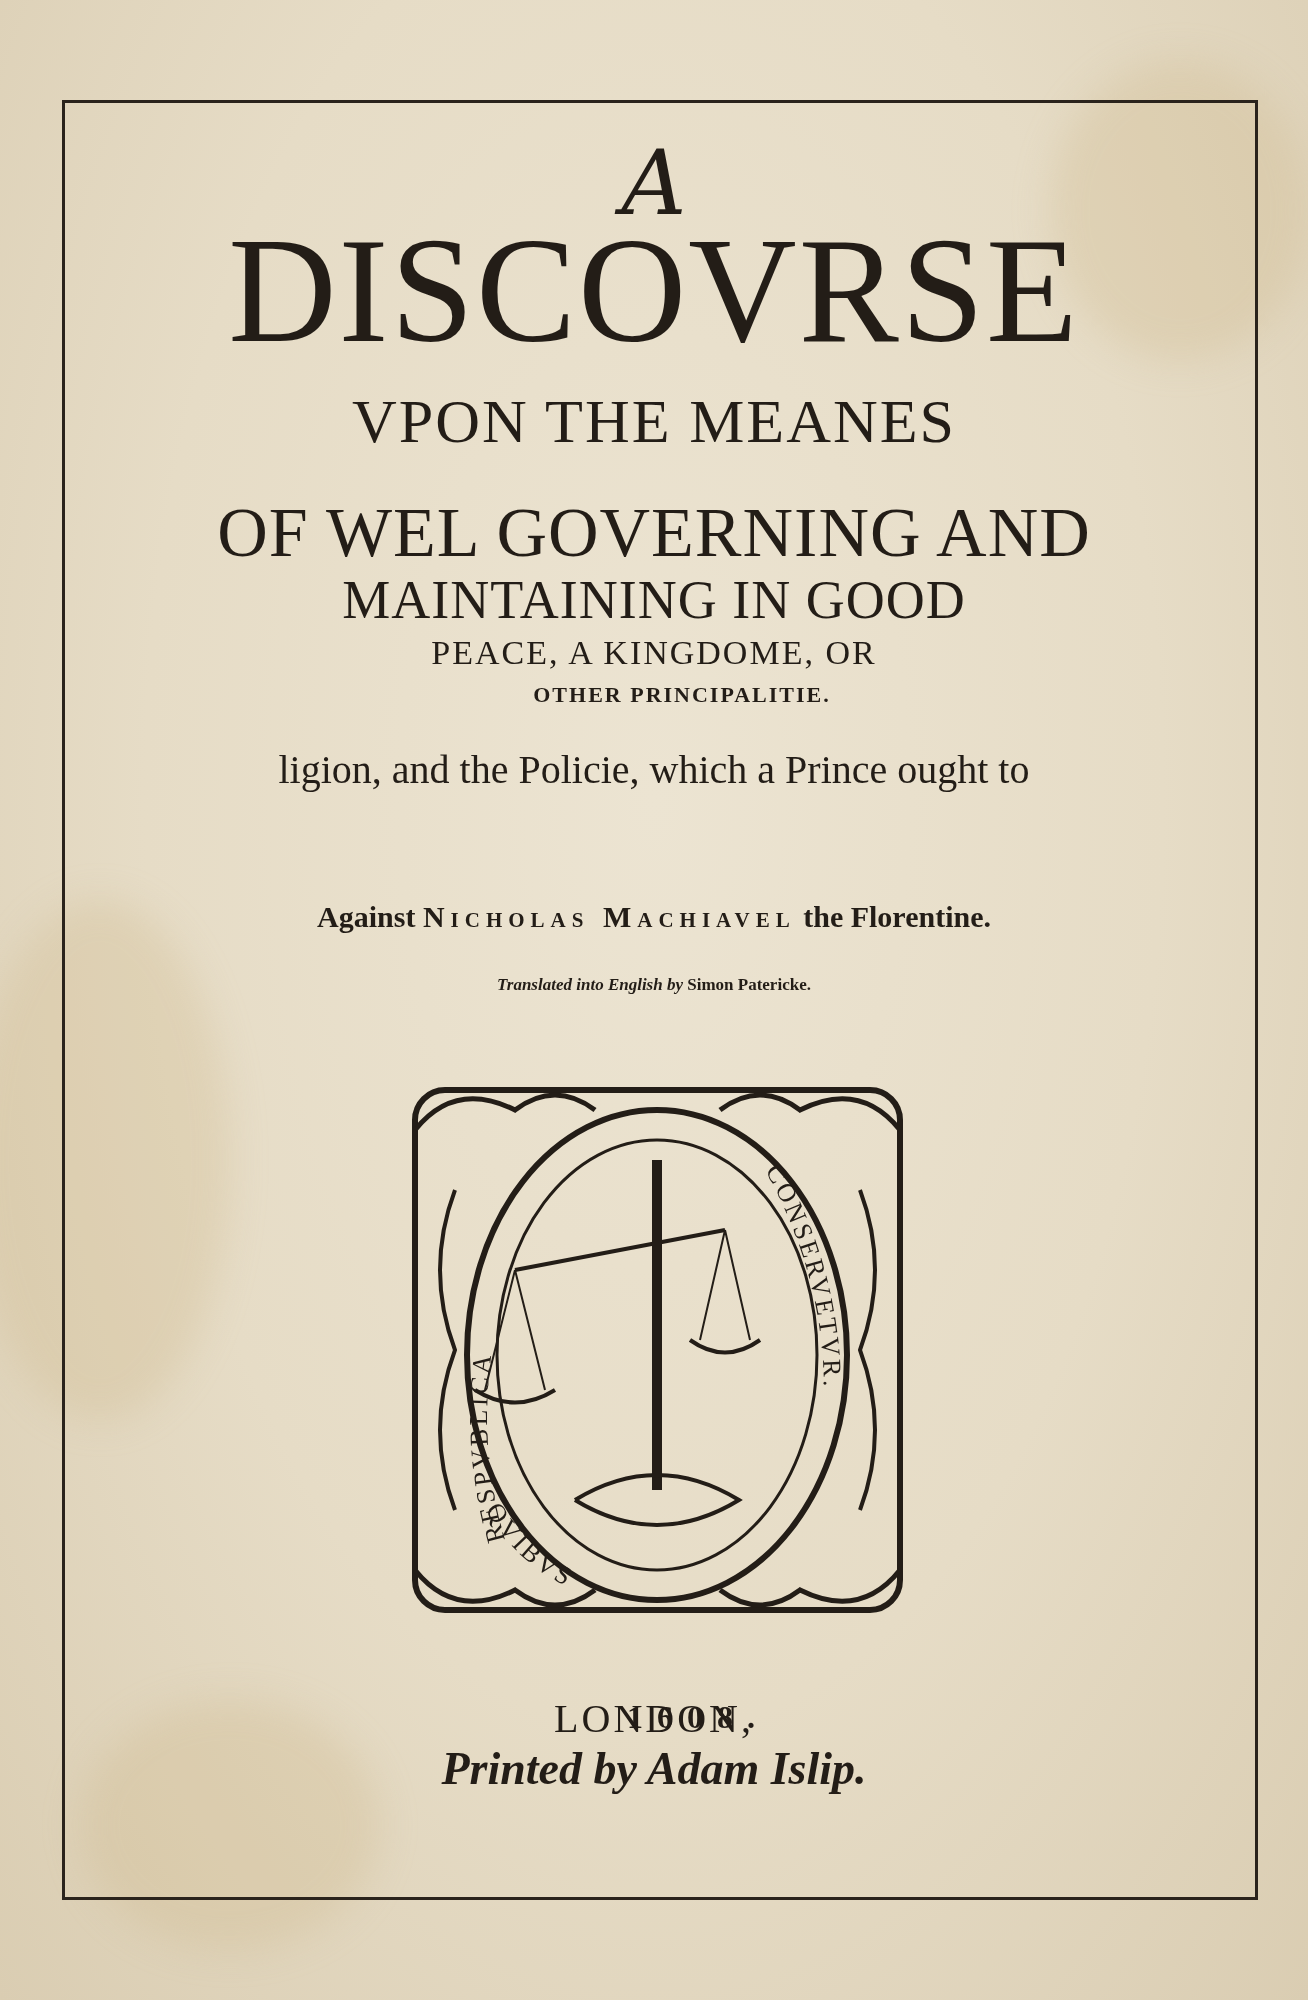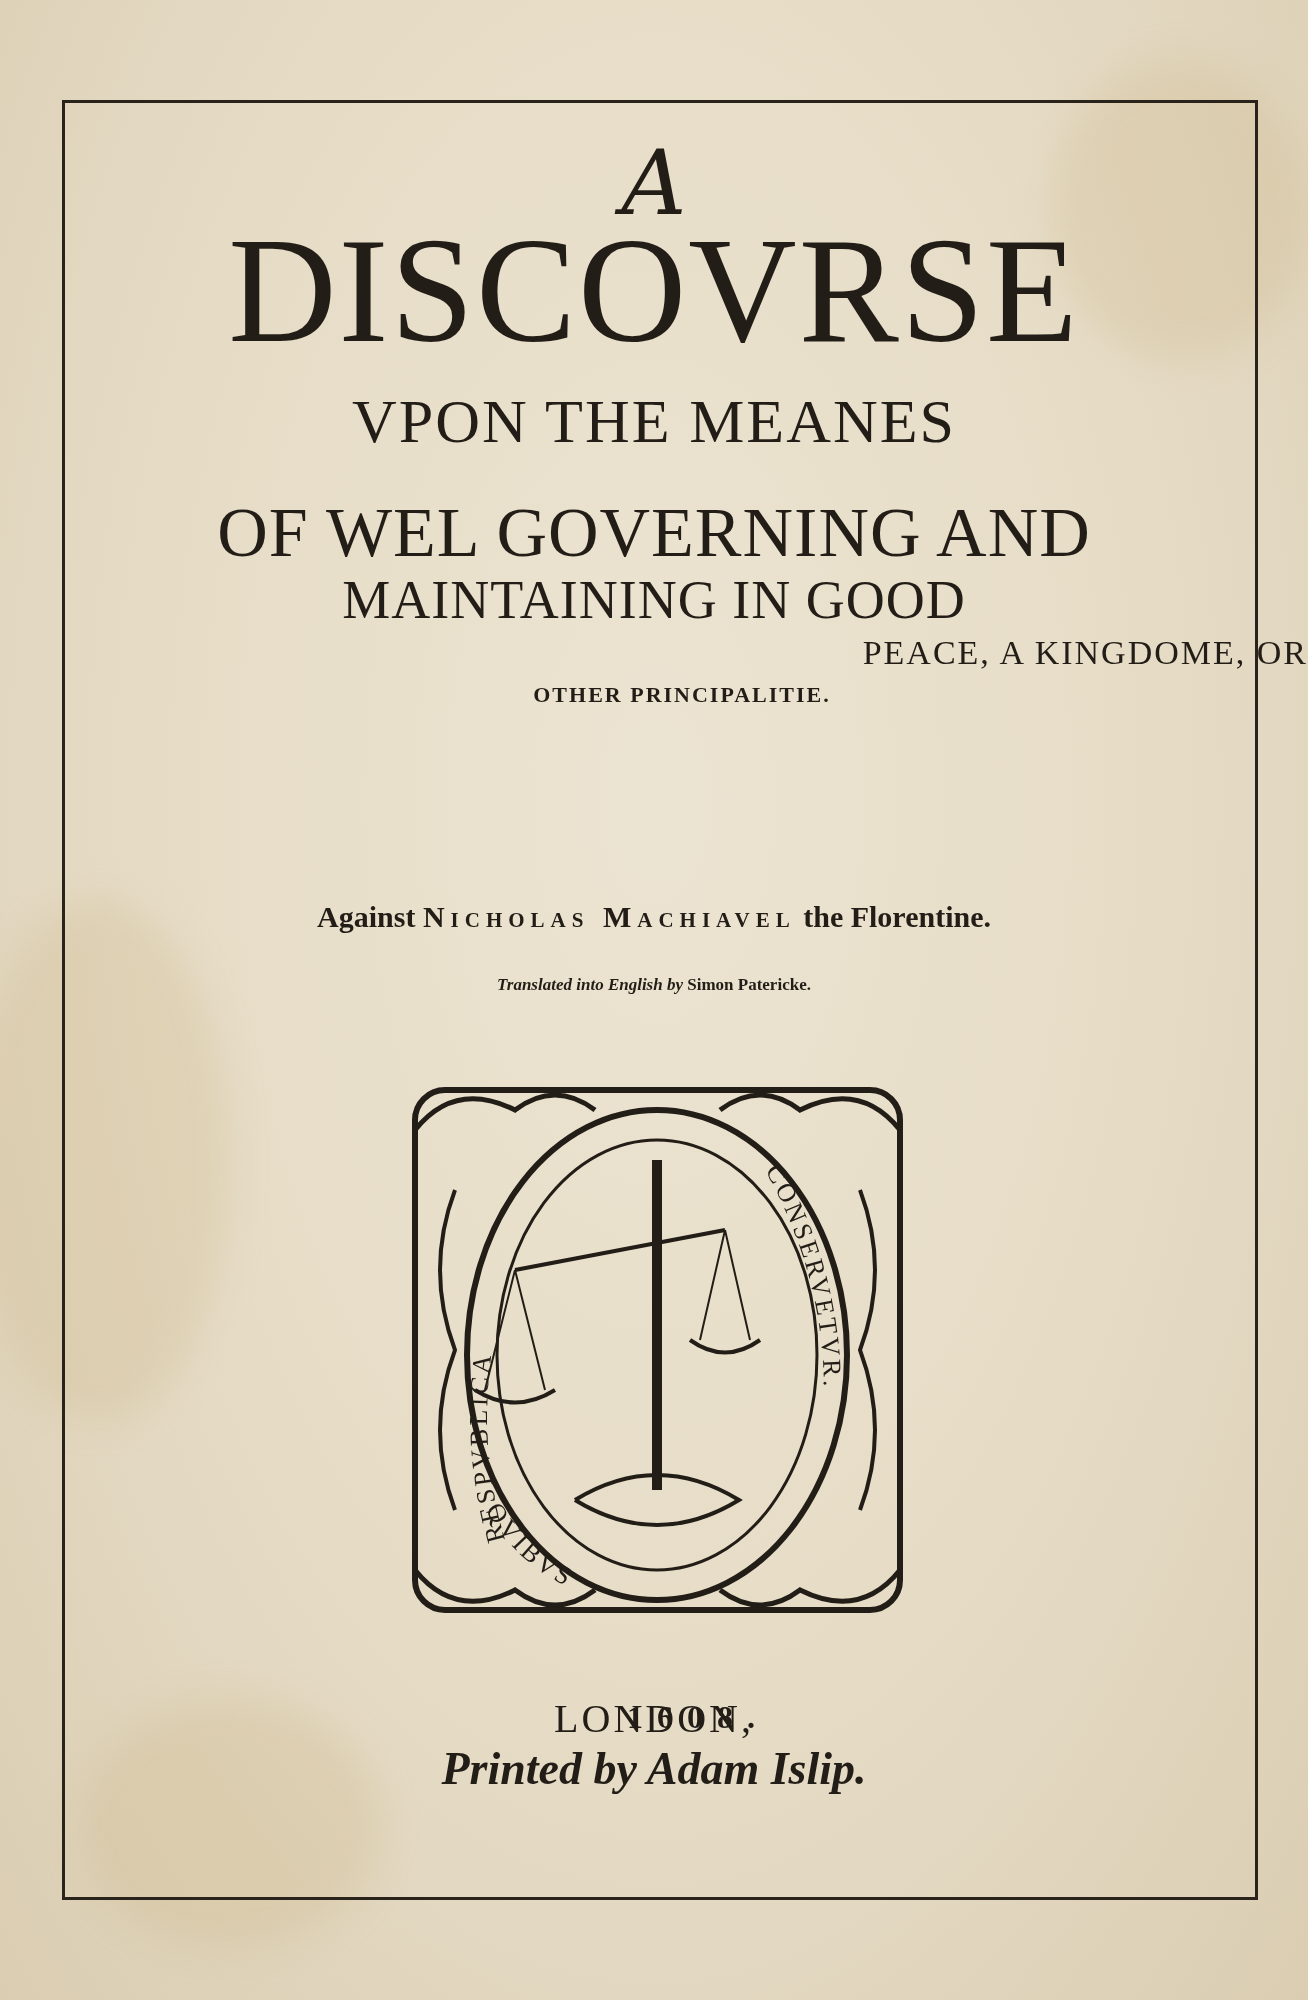--- a/index.html
+++ b/index.html
@@ -15,21 +15,21 @@
     position:absolute; left:62px; top:100px; width:1196px; height:1800px;
     border:3px solid #2a231c;
     box-sizing:border-box;
   }
   .center { position:absolute; left:0; width:100%; text-align:center; }
   .orn-a { top:130px; font-family:"DejaVu Serif",serif; font-style:italic; font-size:90px; }
   .title1 { top:215px; font-family:"Liberation Serif",serif; font-size:150px; letter-spacing:2px; line-height:1; }
   .title2 { top:390px; font-family:"Liberation Serif",serif; font-size:62px; letter-spacing:2px; line-height:1; }
   .title3 { top:498px; font-family:"Liberation Serif",serif; font-size:70px; letter-spacing:1px; line-height:1; }
   .title4 { top:573px; font-family:"Liberation Serif",serif; font-size:54px; letter-spacing:1px; line-height:1; }
-  .title5 { top:636px; font-family:"Liberation Serif",serif; font-size:34px; letter-spacing:2px; line-height:1;text-align:right; }
+  .title5 { top:636px; font-family:"Liberation Serif",serif; font-size:34px; letter-spacing:2px; line-height:1; }
   .title6 { top:682px; font-family:"Liberation Serif",serif; font-size:22px; font-weight:bold; letter-spacing:2px;padding-left:28px; }
   .divided { top:745px; font-family:"Liberation Serif",serif; font-size:40px; line-height:49px; }
   .divided i { font-weight:bold; font-size:26px; }
   .against { top:900px; font-family:"Liberation Serif",serif; font-size:30px; font-weight:bold; }
   .against .sc { font-variant:small-caps; letter-spacing:6px; }
   .trans { top:975px; font-family:"Liberation Serif",serif; font-size:17px; font-weight:bold; }
   .trans i { font-style:italic; }
   .device { position:absolute; left:395px; top:1070px; width:525px; height:560px; }
   .london { top:1695px; font-family:"Liberation Serif",serif; font-size:40px; letter-spacing:3px; }
   .printed { top:1742px; font-family:"Liberation Serif",serif; font-style:italic; font-size:46px; font-weight:bold; }
@@ -47,20 +47,21 @@
 <div class="center orn-a">A</div>
 
 <div class="center title1">DISCOVRSE</div>
 <div class="center title2">VPON THE MEANES</div>
 <div class="center title3">OF WEL GOVERNING AND</div>
 <div class="center title4">MAINTAINING IN GOOD</div>
 <div class="center title5">PEACE, A KINGDOME, OR</div>
 <div class="center title6">OTHER PRINCIPALITIE.</div>
 
 <div class="center divided">
+  <div>ligion, and the Policie, which a Prince ought to</div>
 </div>
 
 <div class="center against">
   <span>Against</span>
   <span class="sc">Nicholas Machiavel</span>
   <span>the Florentine.</span>
 </div>
 
 <div class="center trans">
   <i>Translated into English by</i>

